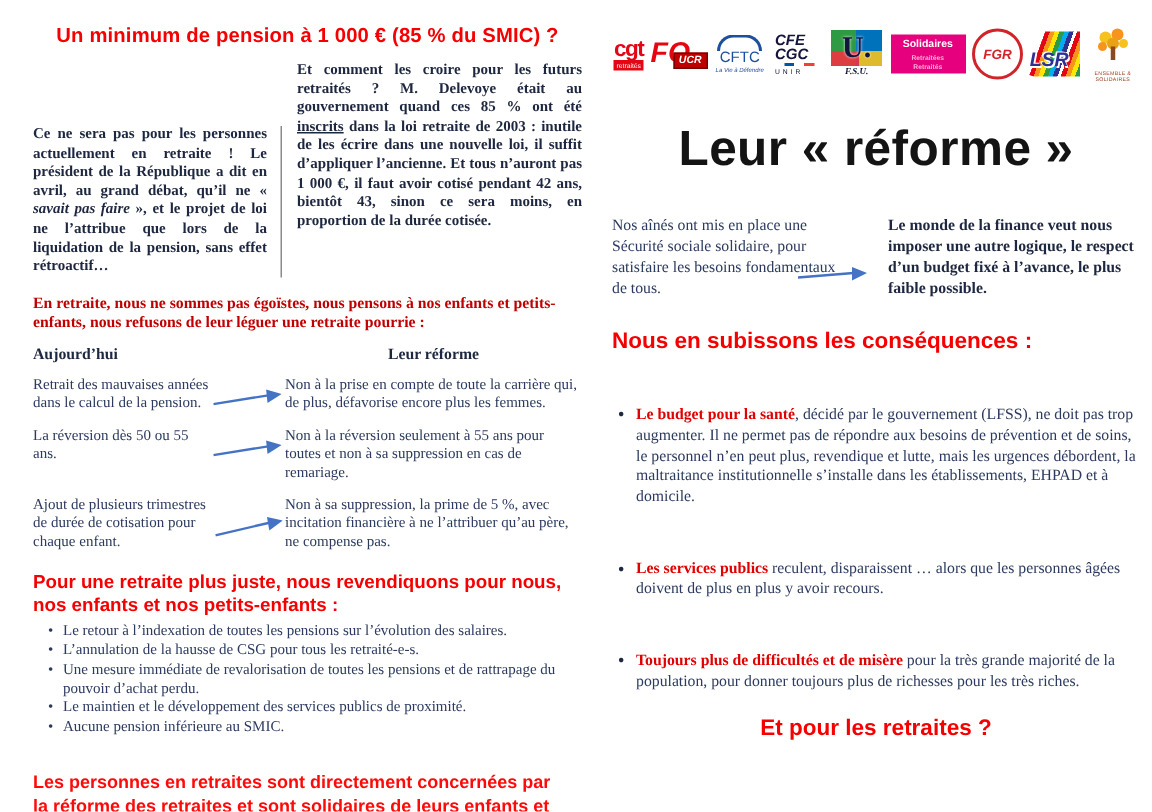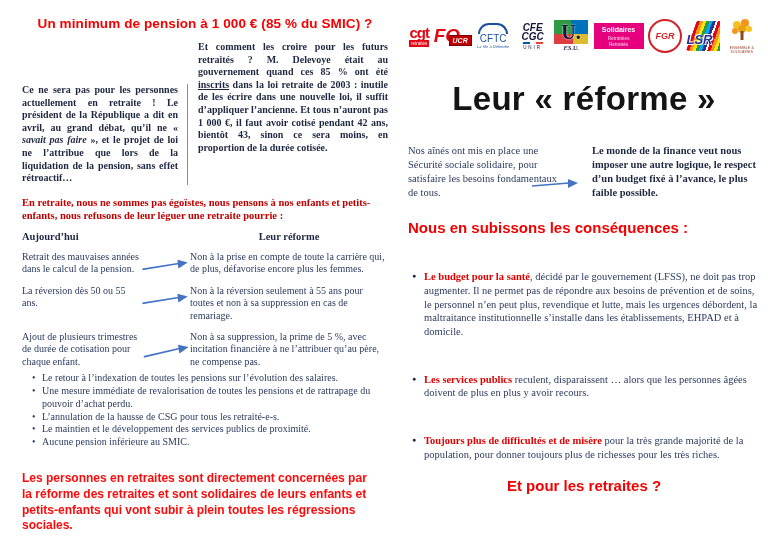--- a/index.html
+++ b/index.html
@@ -48,21 +48,21 @@
   .logo-cgt .sub{display:block;background:#e30613;color:#fff;font-size:4.5px;padding:1px 2px;margin-top:1px;}
   .logo-fo{position:relative;font-family:"Liberation Sans",sans-serif;width:36px;}
   .logo-fo .main{font-size:19px;font-style:italic;font-weight:bold;color:#e30613;line-height:20px;}
   .logo-fo .sub{position:absolute;bottom:0px;right:-2px;background:#c00000;color:#fff;font-size:7px;
     font-weight:bold;font-style:italic;padding:1px 3px;border:1px solid #7a0000;}
   .logo-cftc{text-align:center;font-family:"Liberation Sans",sans-serif;color:#1d4f9f;width:38px;}
   .logo-cftc .arc{width:26px;height:9px;border:2px solid #1d4f9f;border-bottom:none;
     border-radius:14px 14px 0 0;margin:0 auto 0 auto;}
   .logo-cftc .main{font-weight:normal;font-size:10px;line-height:10px;display:block;text-align:center;}
   .logo-cftc .sub{font-size:4px;font-style:italic;display:block;line-height:5px;}
-  .logo-cfecgc{text-align:center;font-family:"Liberation Sans",sans-serif;color:#14143c;width:32px;}
+  .logo-cfecgc{text-align:left;font-family:"Liberation Sans",sans-serif;color:#14143c;width:32px;}
   .logo-cfecgc .main,.logo-cfecgc .main2{display:block;font-weight:bold;font-style:italic;font-size:10px;line-height:9px;}
   .logo-cfecgc .tricolor{height:2px;width:20px;margin:1px auto;
     background:linear-gradient(90deg,#0055a4 33%,#ffffff 33% 66%,#ef4135 66%);}
   .logo-cfecgc .sub{display:block;font-size:4.5px;letter-spacing:2px;line-height:5px;}
   .logo-fsu{width:36px;text-align:center;}
   .logo-fsu .tiles{position:relative;width:34px;height:24px;margin:0 auto;
     background:
       linear-gradient(90deg,#2e9a44 50%,#0072bc 50%);}
   .logo-fsu .tiles::after{content:"";position:absolute;left:0;bottom:0;width:100%;height:10px;
       background:linear-gradient(90deg,#ef3340 55%,#f7c21d 55%);opacity:0.9;}
@@ -154,25 +154,26 @@
       <div class="arrowbox">
         <svg class="arrow-svg tilt-up2" width="46" height="12" viewBox="0 0 46 12">
             <line x1="0" y1="7" x2="37" y2="5" stroke="#4472c4" stroke-width="1.6"></line>
             <path d="M36 1 L46 5 L36 10 Z" fill="#4472c4"></path>
           </svg>
       </div>
       <div class="reform">Non à sa suppression, la prime de 5 %, avec incitation financière à ne l’attribuer qu’au père, ne compense pas.</div>
     </div>
   </div>
 
+  <div class="lp-demands-title">Pour une retraite plus juste, nous revendiquons pour nous, nos enfants et nos petits-enfants :</div>
 
   <ul class="lp-demands">
     <li>Le retour à l’indexation de toutes les pensions sur l’évolution des salaires.</li>
+    <li>L’annulation de la hausse de CSG pour tous les retraité-e-s.</li>
     <li>Une mesure immédiate de revalorisation de toutes les pensions et de rattrapage du pouvoir d’achat perdu.</li>
-    <li>L’annulation de la hausse de CSG pour tous les retraité-e-s.</li>
     <li>Le maintien et le développement des services publics de proximité.</li>
     <li>Aucune pension inférieure au SMIC.</li>
   </ul>
 
   <div class="lp-footer">Les personnes en retraites sont directement concernées par la réforme des retraites et sont solidaires de leurs enfants et petits-enfants qui vont subir à plein toutes les régressions sociales.</div>
 </div>
 
 <div class="page-right">
 
   <div class="rp-logos">

